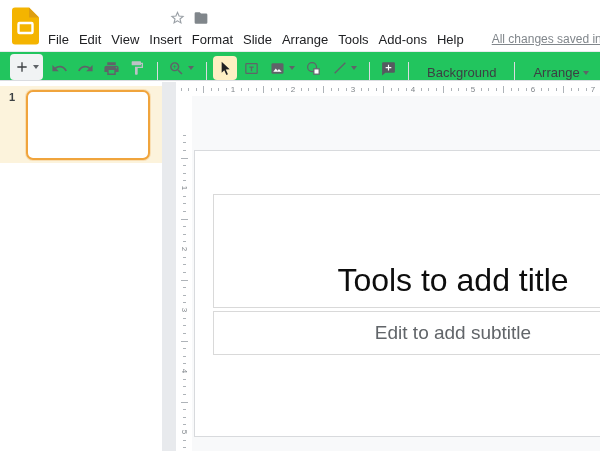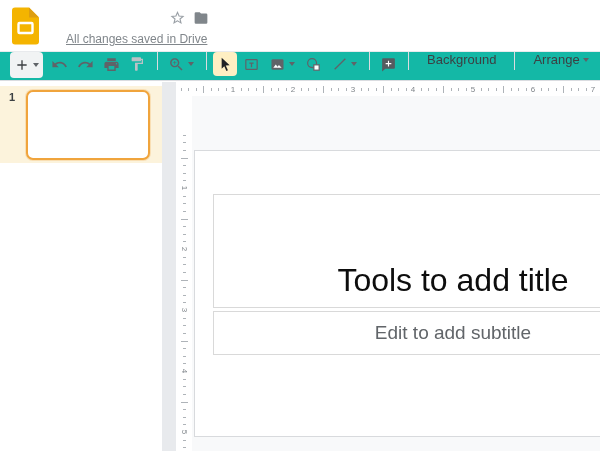--- a/index.html
+++ b/index.html
@@ -11,22 +11,22 @@
   
   .header { position:absolute; left:0; top:0; width:600px; height:52px; background:#fff; border-bottom:1px solid #e8eaed; }
   .logo { position:absolute; left:12px; top:7px; width:27px; height:38px; }
   .doc-title { position:absolute; left:48px; top:8px; font-size:15px; color:#202124; }
   .star { position:absolute; left:170px; top:10px; width:15px; height:15px; }
   .folder { position:absolute; left:193px; top:11px; width:16px; height:14px; }
   .menu-row { position:absolute; left:48px; top:29px; height:20px; display:flex; align-items:center; gap:10px; }
   .menu-item { font-size:13px; color:#202124; cursor:pointer; white-space:nowrap; }
   .save-status { font-size:12px; color:var(--status,#80868b); text-decoration:underline; margin-left:18px; white-space:nowrap; }
   
-  .toolbar { position:absolute; left:0; top:52px; width:600px; height:29px; background:#14b8a6;
-             border-bottom:1px solid #dadce0; display:flex; align-items:flex-start; padding-left:10px; }
+  .toolbar { position:absolute; left:0; top:52px; width:600px; height:29px; background:#22c55e;
+             border-bottom:1px solid #dadce0; display:flex; align-items:flex-end; padding-left:10px; }
   .tbtn { width:24px; height:24px; display:flex; align-items:center; justify-content:center; border-radius:4px; flex:0 0 auto; margin-right:2px; cursor:pointer; }
   .tbtn svg { display:block; }
   .tbtn.active { background:var(--active-tool,#feefc3); }
   .split { display:flex; align-items:center; border-radius:4px; background:#f1f3f4; padding:0 4px; height:26px; margin-right:4px; flex:0 0 auto; cursor:pointer; }
   .caret { width:0; height:0; border-left:3.5px solid transparent; border-right:3.5px solid transparent; border-top:4px solid #5f6368; margin-left:3px; }
   .tdiv { width:1px; height:18px; background:#dadce0; margin:0 6px; flex:0 0 auto; }
   .txtbtn { font-size:13px; color:#3c4043; padding:0 12px; display:flex; align-items:center; white-space:nowrap; cursor:pointer; flex:0 0 auto; }
   
   .workspace { position:absolute; left:0; top:82px; width:600px; height:369px; background:#fff; }
   .filmstrip { position:absolute; left:0; top:0; width:162px; height:369px; background:#fff; }
@@ -60,20 +60,32 @@
       <path d="M17 0 L27 10 H17 Z" fill="#DE9E10"></path>
       <rect x="6.5" y="15.5" width="14" height="10" rx="1" fill="none" stroke="#fff" stroke-width="2.4"></rect>
     </svg>
     <svg class="star" viewBox="0 0 24 24">
       <path d="M12 17.3l-5.5 3.3 1.5-6.2-4.9-4.2 6.4-.5L12 3.8l2.5 5.9 6.4.5-4.9 4.2 1.5 6.2z" fill="none" stroke="#9aa0a6" stroke-width="1.8"></path>
     </svg>
     <svg class="folder" viewBox="0 0 24 22">
       <path d="M2 4a2 2 0 0 1 2-2h6l2 2h8a2 2 0 0 1 2 2v12a2 2 0 0 1-2 2H4a2 2 0 0 1-2-2z" fill="#80868b"></path>
     </svg>
     <div class="menu-row">
+      <span id="menu-items" style="display:flex;gap:10px;">
+          <span class="menu-item">File</span>
+          <span class="menu-item">Edit</span>
+          <span class="menu-item">View</span>
+          <span class="menu-item">Insert</span>
+          <span class="menu-item">Format</span>
+          <span class="menu-item">Slide</span>
+          <span class="menu-item">Arrange</span>
+          <span class="menu-item">Tools</span>
+          <span class="menu-item">Add-ons</span>
+          <span class="menu-item">Help</span>
+        </span>
       <span class="save-status">All changes saved in Drive</span>
     </div>
   </div>
 
   <div class="toolbar">
     <div class="split">
       <svg width="16" height="16" viewBox="0 0 24 24">
           <path d="M11 5h2v6h6v2h-6v6h-2v-6H5v-2h6z" fill="#3c4043"></path>
         </svg>
       <span class="caret"></span>

